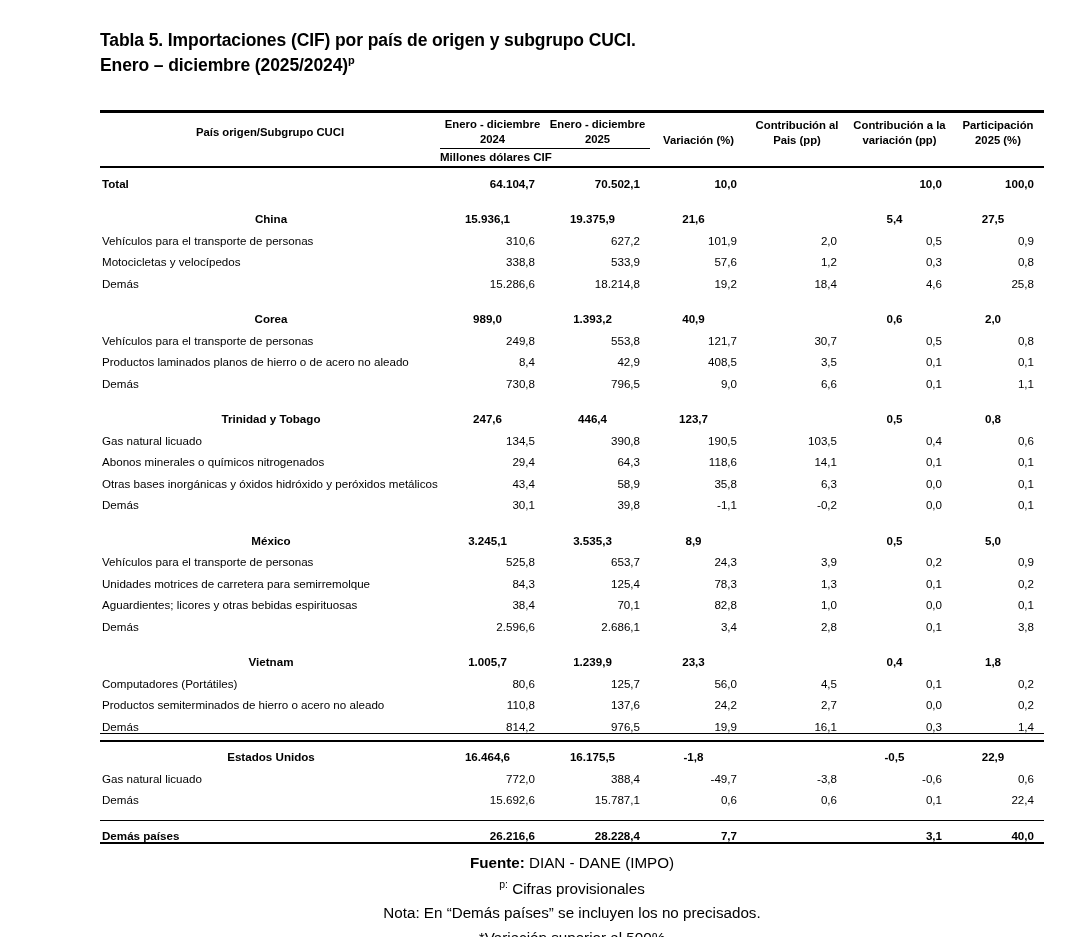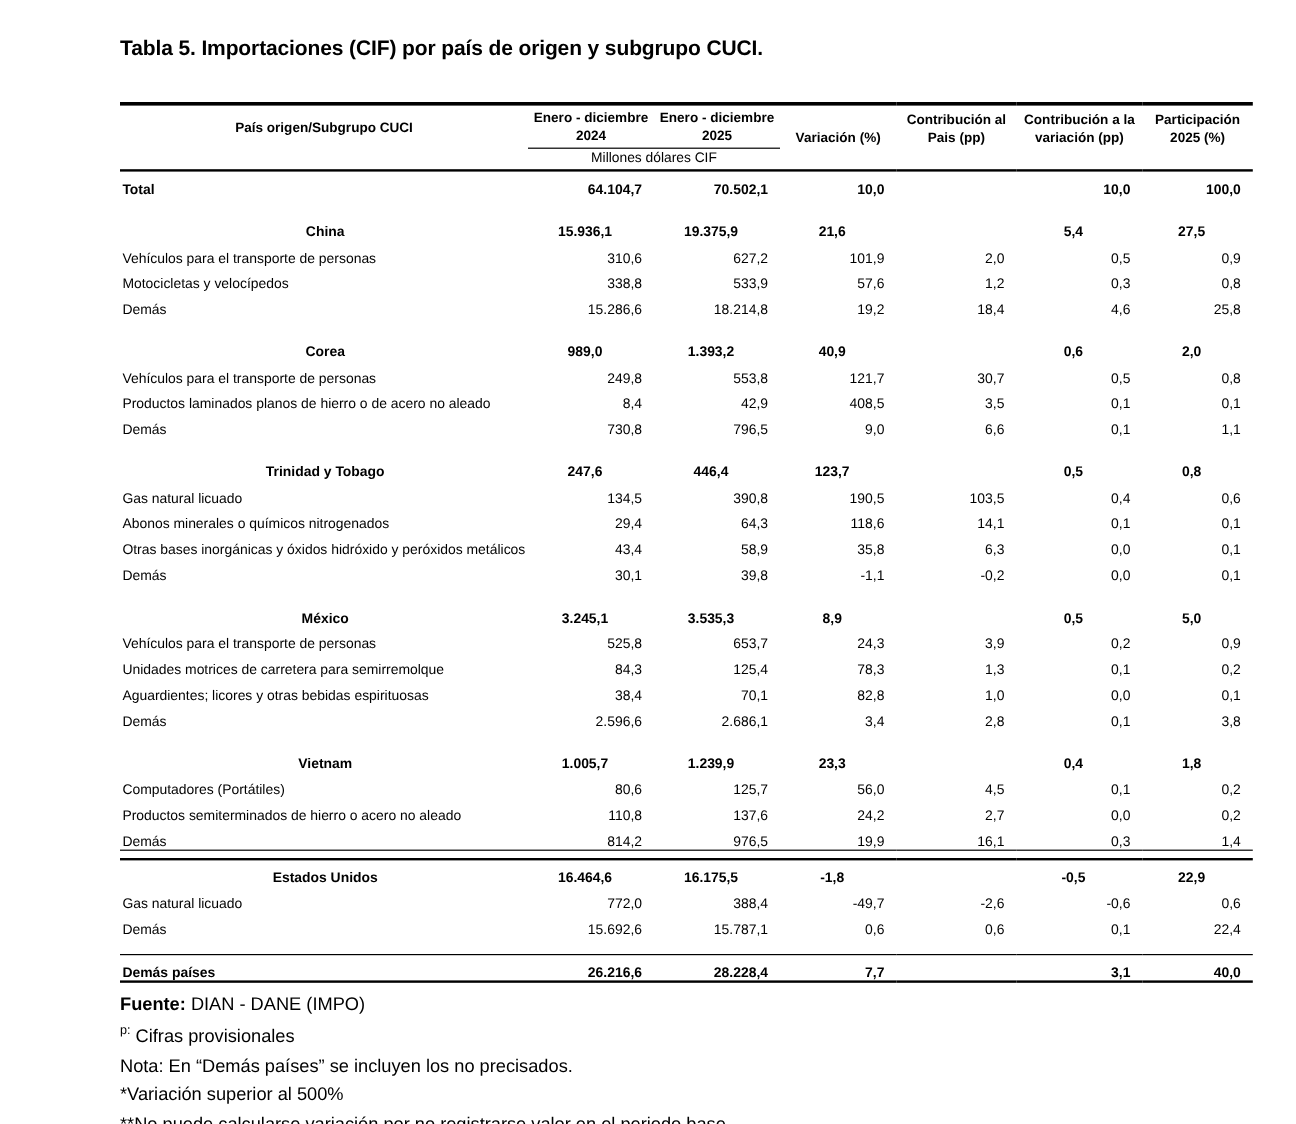--- a/index.html
+++ b/index.html
@@ -73,22 +73,21 @@
     font-size: 11.3px;
     font-weight: bold;
     text-align: center;
     line-height: 1.3;
   }
   .hdr-year-under {
     border-bottom: 1.4px solid #000;
   }
   .unit-row td {
     font-size: 11.5px;
-    font-weight: normal;
-    text-align: center;
+    font-weight: bold;
     padding: 2px 0 3px 0;
   }
   .hdr-bottom-rule { border-top: 2.6px solid #000; }
 
   
   tr.row td { height: 21.5px; }
   td.lbl {
     text-align: left;
     font-size: 11.6px;
     padding-left: 2px;
@@ -124,34 +123,35 @@
     padding: 0;
   }
 
   
   .notes {
     width: 944px;
     margin-top: 5px;
     font-size: 15.2px;
     line-height: 1.62;
   }
-  .notes div { white-space: pre-wrap; }
+  .notes div { white-space: pre-wrap; text-align: center; }
   .notes b { font-weight: bold; }
   .note-sup {
     font-size: 10.5px;
     vertical-align: super;
   }
 </style>
 </head>
 <body>
 
 <div class="page">
 
   <div class="title-block">
     <span class="title-line">Tabla 5. Importaciones (CIF) por país de origen y subgrupo CUCI.</span>
+    <span class="title-line"><span>Enero – diciembre (2025/2024)</span><span class="sup">p</span></span>
   </div>
 
   <table class="tbl">
     <colgroup>
       <col class="c-label">
         <col class="c-num1">
         <col class="c-num2">
         <col class="c-num3">
         <col class="c-num4">
         <col class="c-num5">
@@ -414,21 +414,21 @@
           <td class="num">-1,8</td>
           <td class="num"></td>
           <td class="num">-0,5</td>
           <td class="num">22,9</td>
   </tr>
         <tr class="row">
       <td class="lbl">Gas natural licuado</td>
       <td class="num">772,0</td>
           <td class="num">388,4</td>
           <td class="num">-49,7</td>
-          <td class="num">-2,6</td>
+          <td class="num">-3,8</td>
           <td class="num">-0,6</td>
           <td class="num">0,6</td>
     </tr>
         <tr class="row">
       <td class="lbl">Demás</td>
       <td class="num">15.692,6</td>
           <td class="num">15.787,1</td>
           <td class="num">0,6</td>
           <td class="num">0,6</td>
           <td class="num">0,1</td>

